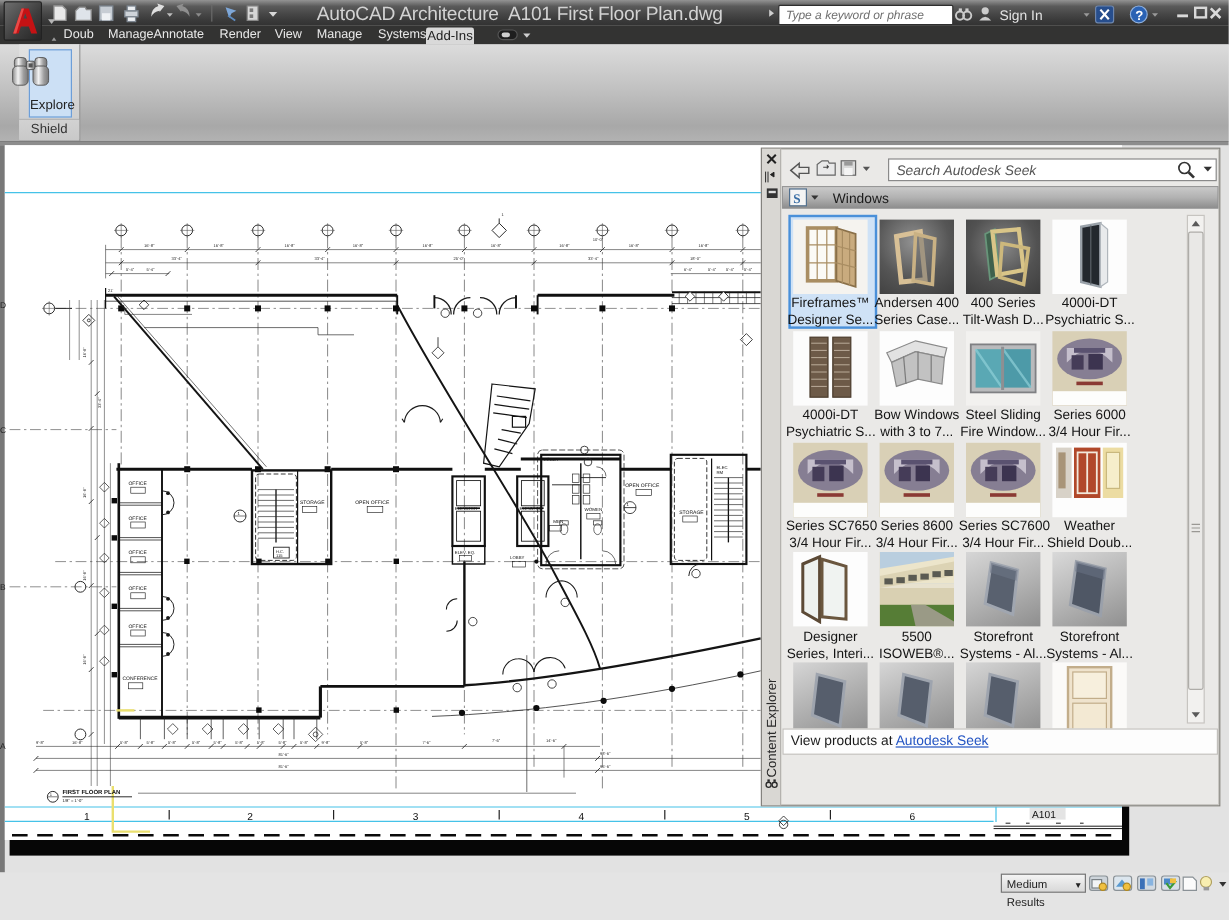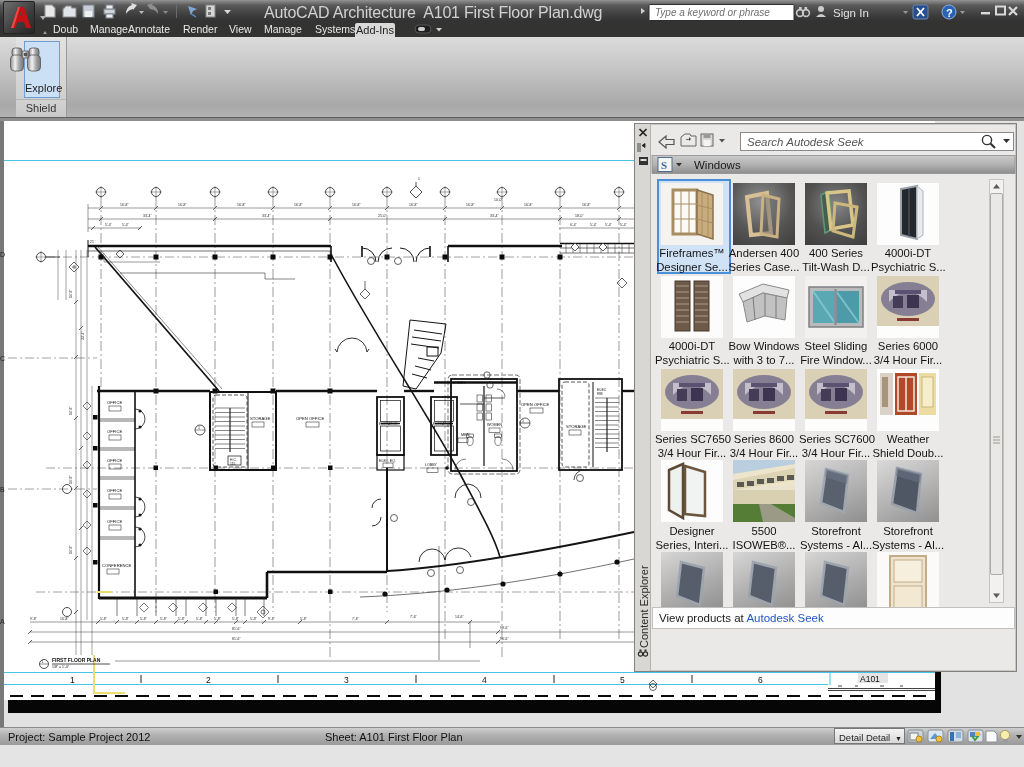--- a/index.html
+++ b/index.html
@@ -952,29 +952,25 @@
  <svg class="abs" style="left:354px;top:55px" width="15" height="424">
   <path d="M7.5 5 l3.5 4.5 -7 0 z" fill="#5a5a5a"></path>
   <path d="M7.5 419 l3.5 -4.5 -7 0 z" fill="#5a5a5a"></path>
   <g stroke="#9a9894">
           <line x1="4" y1="258" x2="11" y2="258"></line>
           <line x1="4" y1="261" x2="11" y2="261"></line>
           <line x1="4" y1="264" x2="11" y2="264"></line>
         </g>
  </svg>
 
- <div class="abs" style="left:17px;top:483px;width:363px;height:22px;background:#fdfdfd;border:1px solid #c2c0bc;font-size:11.5px;color:#1a1a1a;line-height:20px;padding-left:6px">View products at <span style="color:#2455c3;">Autodesk Seek</span></div>
+ <div class="abs" style="left:17px;top:483px;width:363px;height:22px;background:#fdfdfd;border:1px solid #c2c0bc;font-size:11.5px;color:#1a1a1a;line-height:20px;padding-left:6px">View products at <span style="color:#2455c3;text-decoration:underline">Autodesk Seek</span></div>
 </div>
 
-<div id="sbar1">
- <span class="abs" style="left:8px;top:3px">Project: Sample Project 2012</span>
- <span class="abs" style="left:325px;top:3px">Sheet: A101 First Floor Plan</span>
-</div>
 <div class="abs" style="left:834px;top:728px;width:71px;height:16px;background:linear-gradient(#f4f4f4,#d8d8d8);border:1px solid #777;font-size:9.5px;color:#222;line-height:15px;padding-left:4px">
-      <span style="position:absolute;left:4px;top:1px">Detail Detail</span>
+      <span style="position:absolute;left:4px;top:1px">Medium Results</span>
       <span style="position:absolute;right:2px;top:2px;font-size:7px">▼</span>
     </div>
 <svg class="abs" style="left:902px;top:727px" width="122" height="18">
  <g>
   <rect x="6" y="3" width="15" height="12" rx="2" fill="#cdd4da" stroke="#8a9196"></rect>
   <rect x="8" y="6" width="8" height="7" fill="#f2f4f6" stroke="#7a8186"></rect>
   <circle cx="17" cy="12" r="3" fill="#f0c040" stroke="#b08820"></circle>
   <rect x="26" y="3" width="15" height="12" rx="2" fill="#dce6ee" stroke="#8a9196"></rect>
   <path d="M28 12 l5 -6 5 6 z" fill="#5a9ad0"></path>
   <circle cx="37" cy="12" r="3" fill="#f0c040" stroke="#b08820"></circle>

